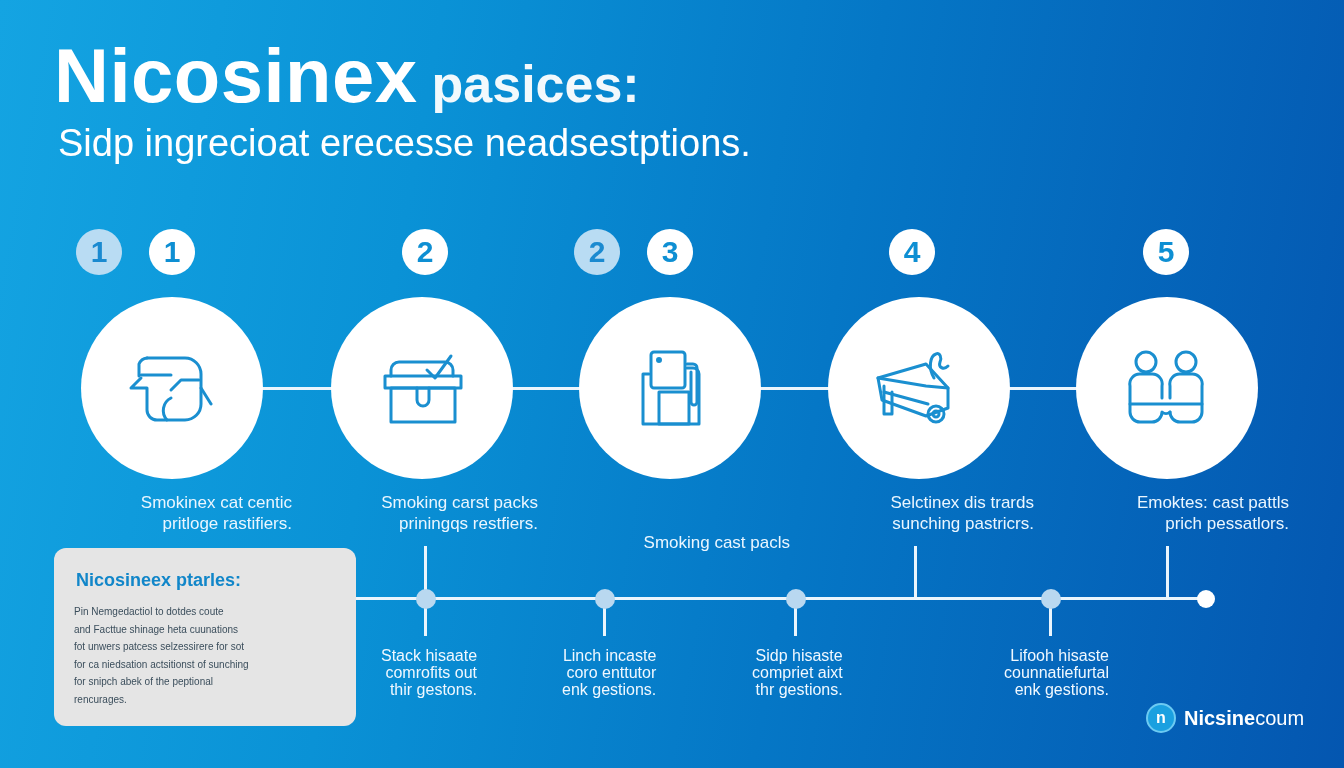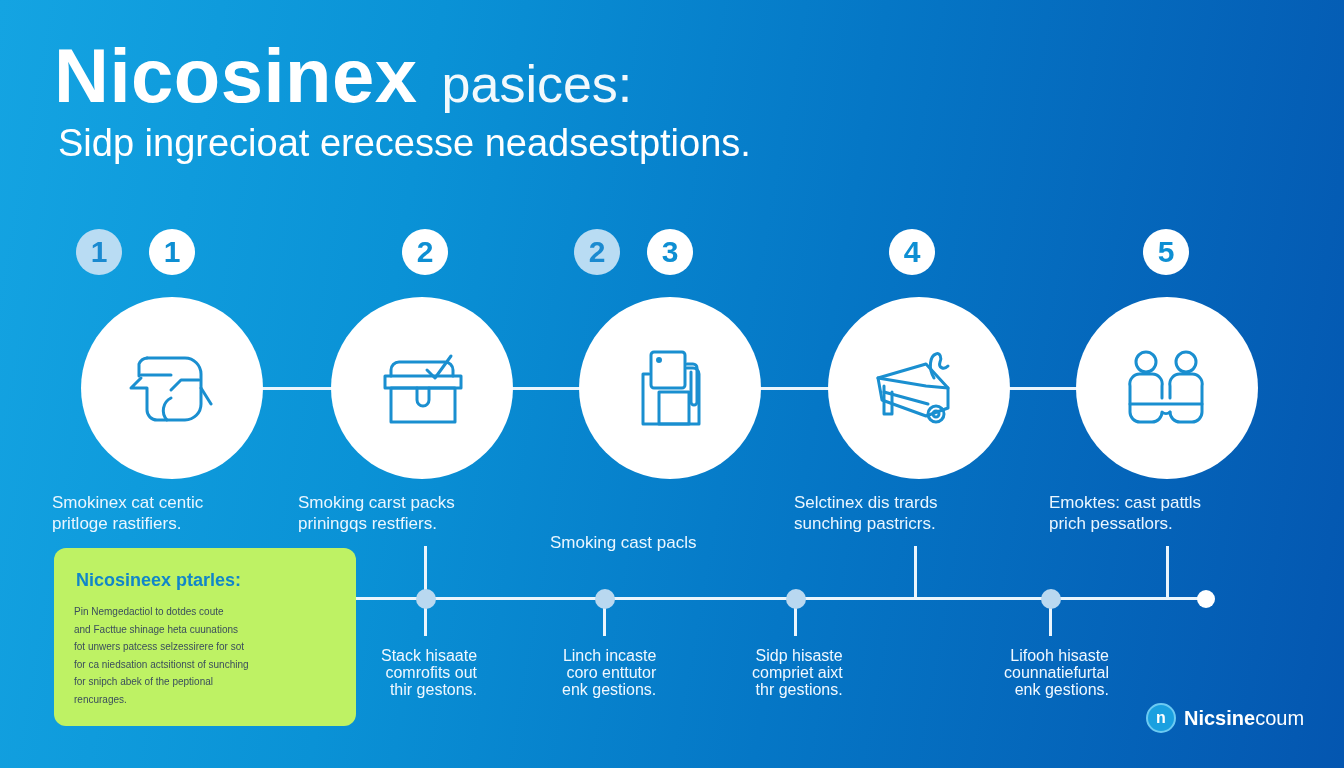--- a/index.html
+++ b/index.html
@@ -8,21 +8,21 @@
     font-family: "Liberation Sans", "DejaVu Sans", sans-serif;
     background: linear-gradient(100deg, #14a4e2 0%, #0a92d6 30%, #0577c6 60%, #0456b0 100%);
     color: #fff;
     position: relative;
   }
   .title {
     position: absolute; left: 54px; top: 38px;
     font-size: 76px; line-height: 1; white-space: nowrap;
   }
   .title .bold { font-weight: 700; letter-spacing: 0.5px; }
-  .title .light { font-weight: 400; font-size: 52px; opacity: 0.95; margin-left: 24px; }
+  .title .light { font-weight: 700; font-size: 52px; opacity: 0.95; margin-left: 14px; }
   .subtitle {
     position: absolute; left: 58px; top: 122px;
     font-size: 38px; font-weight: 400; white-space: nowrap;
   }
   .badge {
     position: absolute; width: 46px; height: 46px; border-radius: 50%;
     background: #fff; color: #0e8fd3;
     font-weight: 700; font-size: 30px;
     display: flex; align-items: center; justify-content: center;
   }
@@ -30,27 +30,27 @@
   .hline {
     position: absolute; height: 3px; background: #eaf5fd;
   }
   .vline { position: absolute; width: 3px; background: #eaf5fd; }
   .circle {
     position: absolute; width: 182px; height: 182px; border-radius: 50%;
     background: #fff; display: flex; align-items: center; justify-content: center;
   }
   .circle svg { width: 110px; height: 80px; }
   .caption {
-    position: absolute; width: 240px; text-align: left;
+    position: absolute; width: 240px; text-align: right;
     font-size: 17px; line-height: 21px; color: #eaf6ff;
   }
   .caption .l2 { display: block; font-size: 17px; }
   .info-card {
     position: absolute; left: 54px; top: 548px; width: 302px; height: 178px;
-    background: #bef264; border-radius: 12px; padding: 22px 20px 0 20px;
+    background: #e5e5e5; border-radius: 12px; padding: 22px 20px 0 20px;
     color: #2e4a5a;
   }
   .info-card h3 {
     color: #1186c9; font-size: 18px; font-weight: 700; margin-bottom: 12px; margin-left: 2px;
   }
   .info-card p { font-size: 10px; line-height: 17.5px; color: #3b4e5c; }
   .dot {
     position: absolute; width: 20px; height: 20px; border-radius: 50%;
     background: #b9d8f0;
   }

